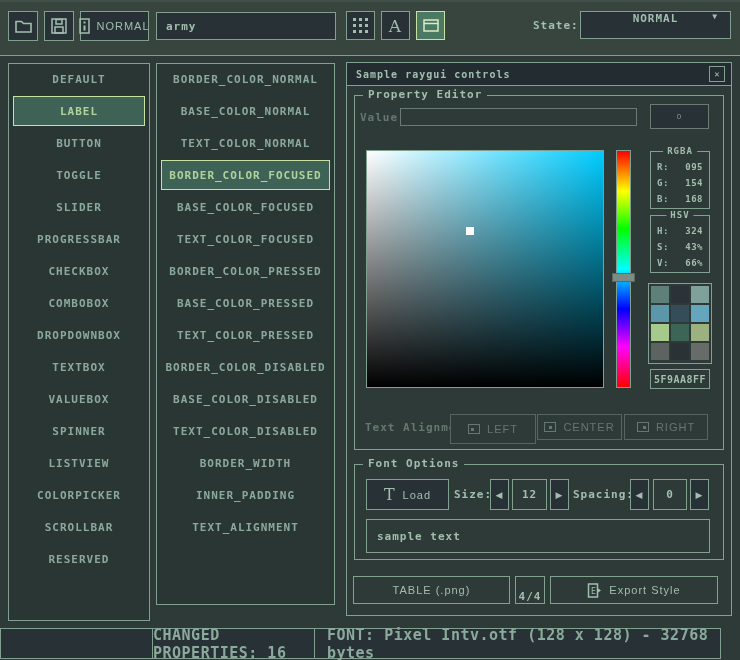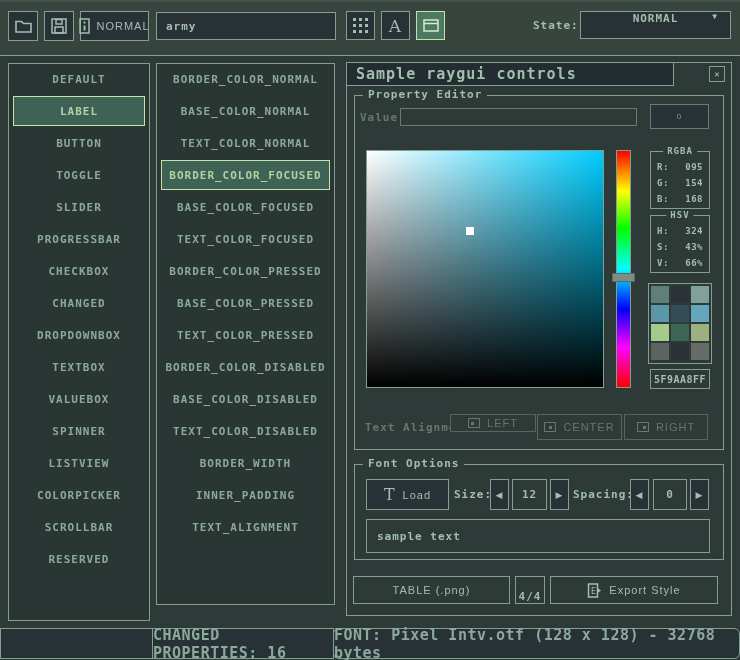--- a/index.html
+++ b/index.html
@@ -43,23 +43,23 @@
     display:flex;justify-content:center;font-size:11px;letter-spacing:1px;
     color:var(--text-bright);cursor:pointer;}
   .dropdown .chev{position:absolute;right:12px;font-size:8px;}
   
   .list-panel{background:var(--bg-panel);border:1px solid var(--border);padding:0 4px;overflow:hidden;}
   .list-item{height:30px;margin-bottom:2px;display:flex;align-items:center;justify-content:center;
     font-size:11px;letter-spacing:1px;color:var(--text);cursor:pointer;border:1px solid transparent;}
   .list-item.selected{background:var(--accent-bg);border-color:var(--accent-border);color:var(--accent-text);}
   
   .window{background:var(--bg);border:1px solid var(--border);}
-  .titlebar{left:346px;top:62px;width:328px;height:24px;background:var(--bg-titlebar);
+  .titlebar{left:346px;top:62px;width:386px;height:24px;background:var(--bg-titlebar);
     border:1px solid var(--border);display:flex;align-items:center;padding:0 9px;
-    font-size:15px;letter-spacing:1px;color:var(--text-bright);}
+    font-size:10px;letter-spacing:1px;color:var(--text-bright);}
   .closebtn{position:absolute;width:16px;height:16px;border:1px solid var(--border);
     display:flex;align-items:center;justify-content:center;font-size:9px;color:var(--text-bright);cursor:pointer;}
   .groupbox{border:1px solid var(--border);}
   .grouptitle{position:absolute;top:-8px;left:8px;background:var(--bg);padding:0 5px;
     font-size:11px;letter-spacing:1px;color:var(--text-bright);white-space:nowrap;}
   .smallgroup{position:absolute;border:1px solid var(--border);}
   .smallgroup .grouptitle{font-size:9px;left:50%;transform:translateX(-50%);top:-6px;padding:0 4px;}
   .kv{display:flex;justify-content:space-between;align-items:center;height:16px;
     padding:0 6px;font-size:9px;letter-spacing:0.5px;color:var(--text-bright);}
   
@@ -167,21 +167,21 @@
   </div>
 
   <div class="abs list-panel" style="left:8px;top:63px;width:142px;height:558px;">
       <div class="list-item">DEFAULT</div>
       <div class="list-item selected">LABEL</div>
       <div class="list-item">BUTTON</div>
       <div class="list-item">TOGGLE</div>
       <div class="list-item">SLIDER</div>
       <div class="list-item">PROGRESSBAR</div>
       <div class="list-item">CHECKBOX</div>
-      <div class="list-item">CHANGED</div>
+      <div class="list-item">COMBOBOX</div>
       <div class="list-item">DROPDOWNBOX</div>
       <div class="list-item">TEXTBOX</div>
       <div class="list-item">VALUEBOX</div>
       <div class="list-item">SPINNER</div>
       <div class="list-item">LISTVIEW</div>
       <div class="list-item">COLORPICKER</div>
       <div class="list-item">SCROLLBAR</div>
       <div class="list-item">RESERVED</div>
     </div>
 
@@ -275,21 +275,21 @@
       <div class="swatch" style="background: rgb(155, 177, 127);"></div>
       <div class="swatch" style="background: rgb(93, 99, 97);"></div>
       <div class="swatch" style="background: rgb(43, 50, 53);"></div>
       <div class="swatch" style="background: rgb(104, 108, 104);"></div>
     </div>
   <div class="abs hexbox">
     <span>5F9AA8FF</span>
   </div>
 
   <div class="lbl" style="left:365px;top:414px;height:26px;color:var(--dis-text);overflow:hidden;width:85px;white-space:nowrap;">Text Alignme</div>
-  <button class="btn disabled" style="left:450px;top:414px;width:86px;height:18px;">
+  <button class="btn disabled" style="left:450px;top:414px;width:86px;height:30px;">
     <span class="align-ico l">
         <i></i>
       </span>
     <span>LEFT</span>
   </button>
   <button class="btn disabled" style="left:537px;top:414px;width:85px;height:26px;">
     <span class="align-ico c">
         <i></i>
       </span>
     <span>CENTER</span>
@@ -350,17 +350,17 @@
           <path d="M10.5 5 l3.5 2.5 -3.5 2.5 z" fill="currentColor"></path>
         </svg>
     </span>
     <span>Export Style</span>
   </button>
 
   <div class="statuscell" style="left:0;top:628px;width:153px;height:31px;"></div>
   <div class="statuscell" style="left:152px;top:628px;width:182px;height:31px;justify-content:center;">
     <span>CHANGED PROPERTIES: 16</span>
   </div>
-  <div class="statuscell" style="left:333px;top:628px;width:407px;height:31px;border-radius:6px;">
+  <div class="statuscell" style="left:314px;top:628px;width:407px;height:31px;padding-left:12px;">
     <span>FONT: Pixel Intv.otf (128 x 128) - 32768 bytes</span>
   </div>
 
 </div>
 
 </body></html>

